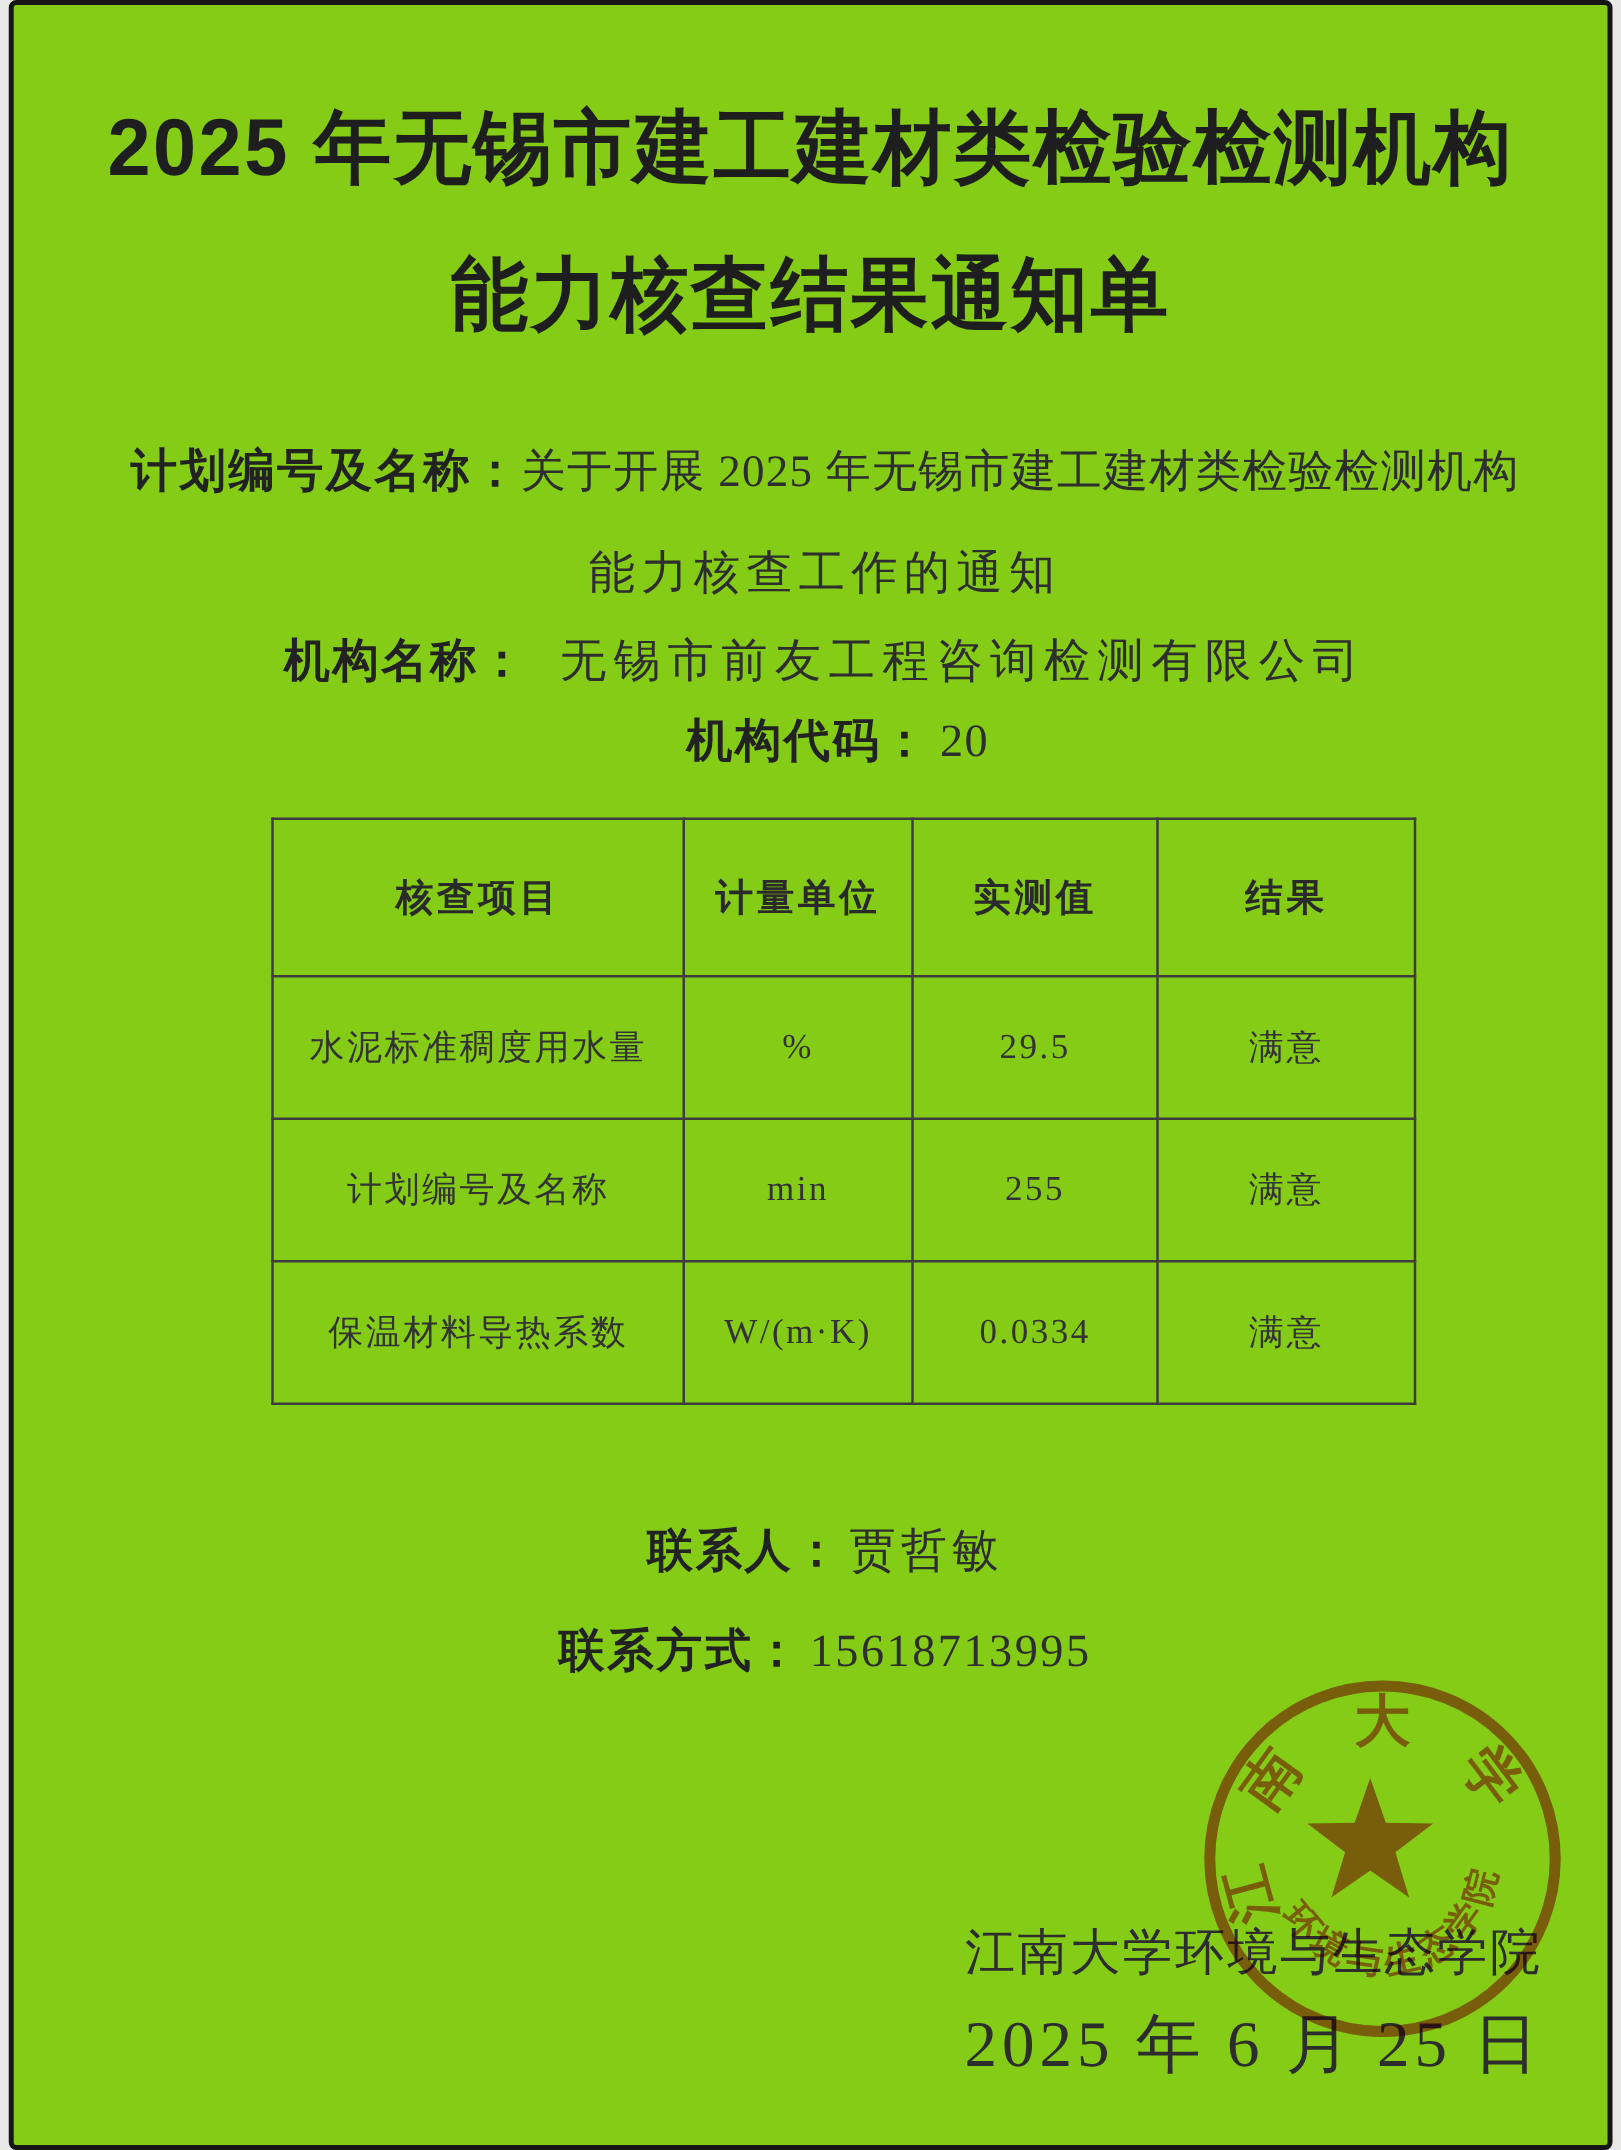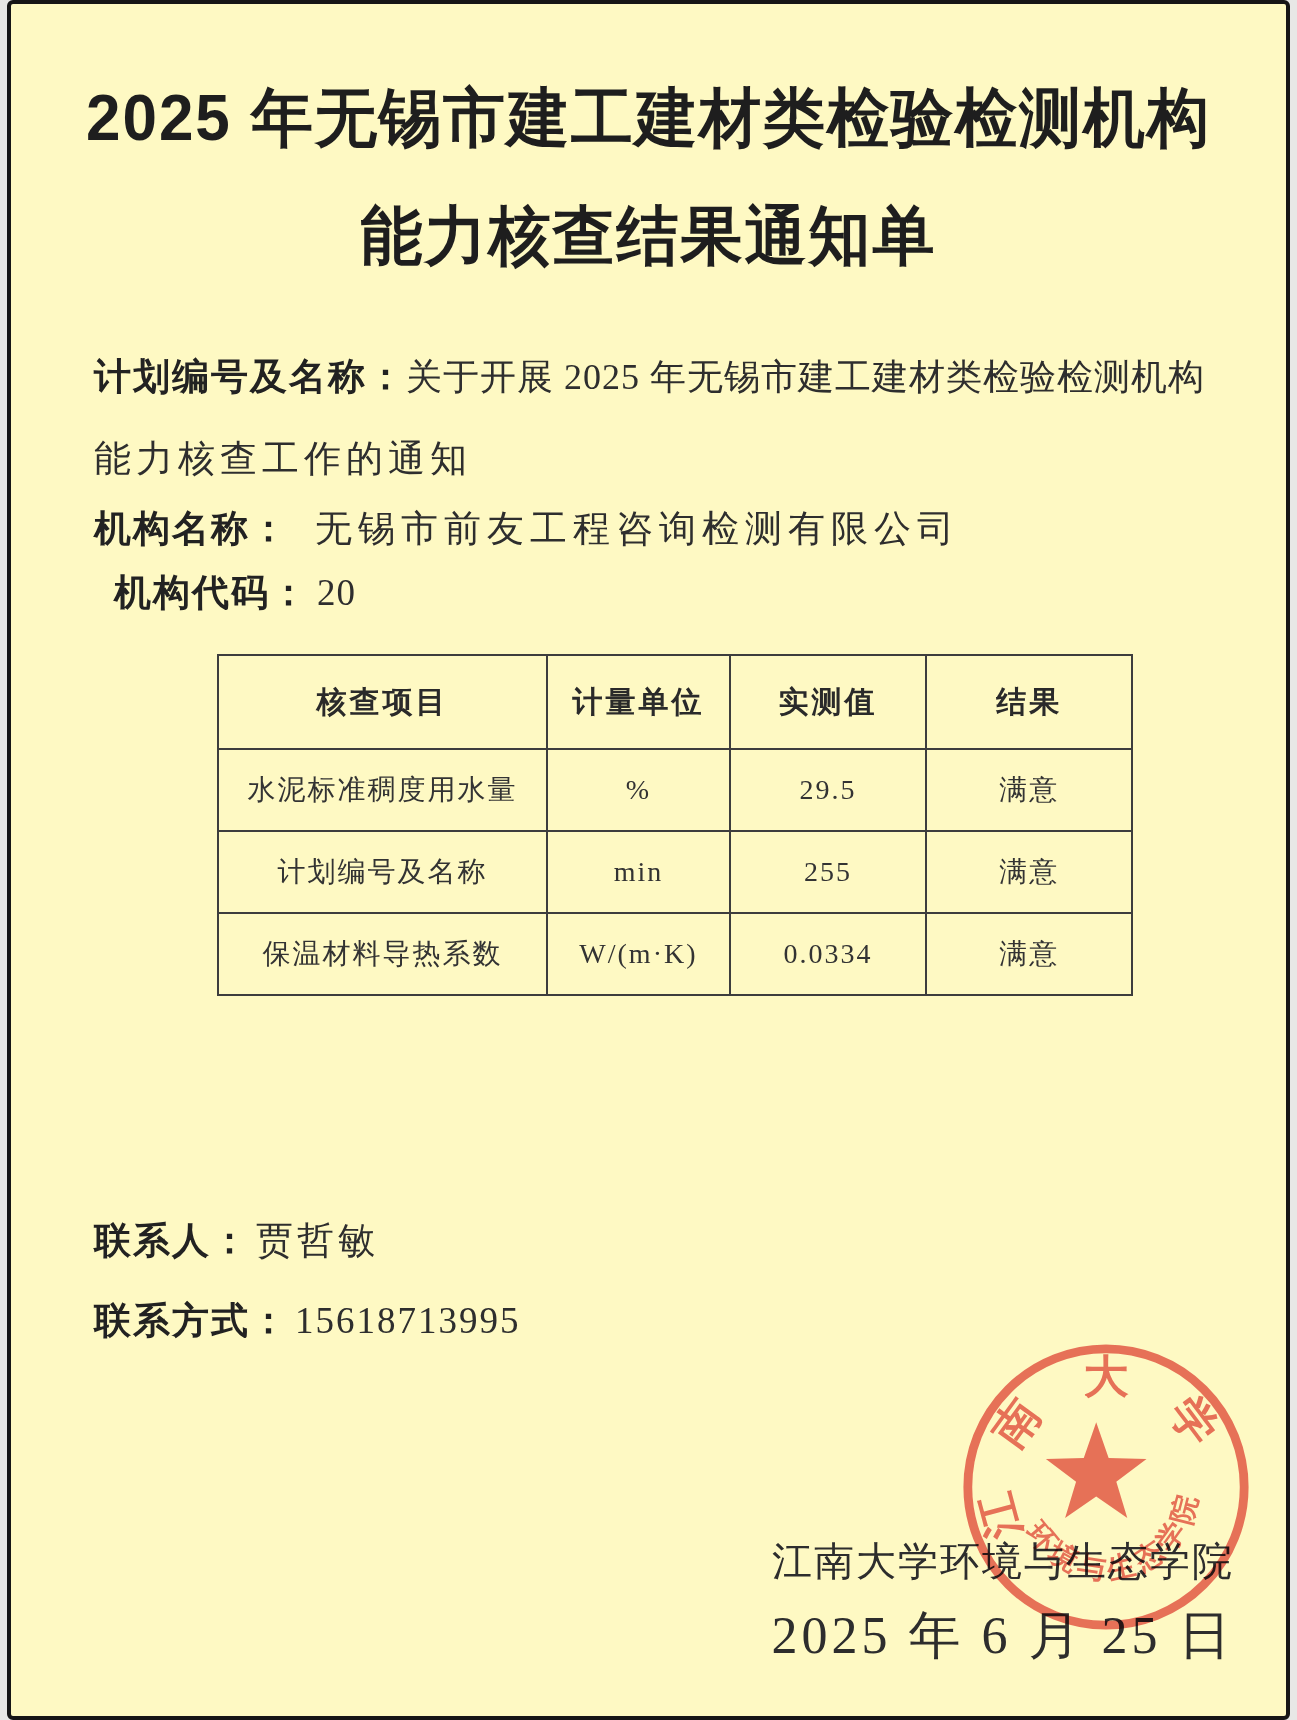--- a/index.html
+++ b/index.html
@@ -1,20 +1,20 @@
 <!DOCTYPE html>
 <html lang="zh"><head>
 <meta charset="utf-8">
 <style>
   html,body{margin:0;padding:0;background:#e8e8e6;}
   .page{
     position:relative;
     width:1283px;height:1720px;
     margin:0 auto;
-    background:#fef9c3;
+    background:#84cc16;
     border:4px solid #161616;
     border-radius:6px;
     box-sizing:border-box;
     overflow:hidden;
     font-family:"Liberation Serif", serif;
     color:#2b2b2b;
   }
   
   .title-line{
     position:absolute;left:0;width:100%;
@@ -27,20 +27,21 @@
     transform:scaleY(1.04);
   }
   .title-1{top:72px;}
   .title-2{top:190px;}
   
   .info-line{
     position:absolute;left:83px;right:60px;
     white-space:nowrap;
     font-size:37px;
     line-height:1.25;
+    text-align:center;
   }
   .lbl{
     font-family:"Liberation Sans", sans-serif;
     font-weight:800;
     letter-spacing:2px;
     color:#222;
   }
   .val{
     font-family:"Liberation Serif", serif;
     letter-spacing:2px;
@@ -66,21 +67,21 @@
     font-size:28px;
   }
   .check-table col.c1{width:36%;}
   .check-table col.c2{width:20%;}
   .check-table col.c3{width:21.5%;}
   .check-table col.c4{width:22.5%;}
   .check-table th,.check-table td{
     border:2px solid #3d3d3d;
     text-align:center;
     vertical-align:middle;
-    padding:0;
+    padding:16px;
     color:#333;
   }
   .check-table th{
     height:92px;
     font-family:"Liberation Sans", sans-serif;
     font-weight:700;
     font-size:30px;
     letter-spacing:3px;
     color:#2a2a2a;
   }

